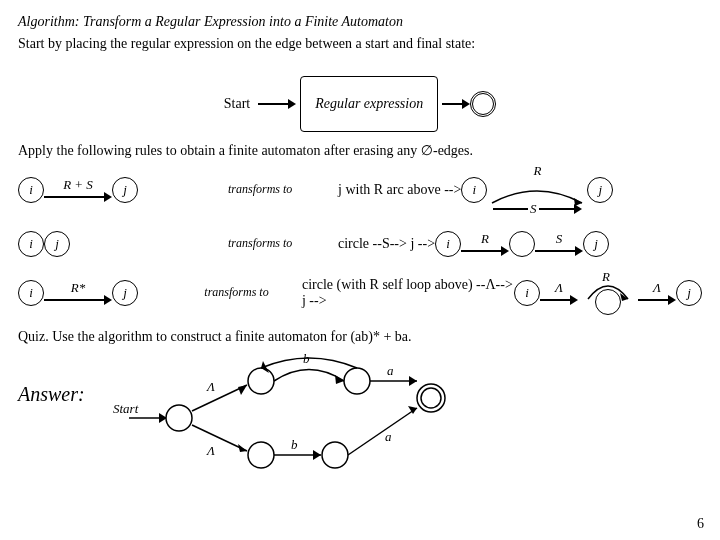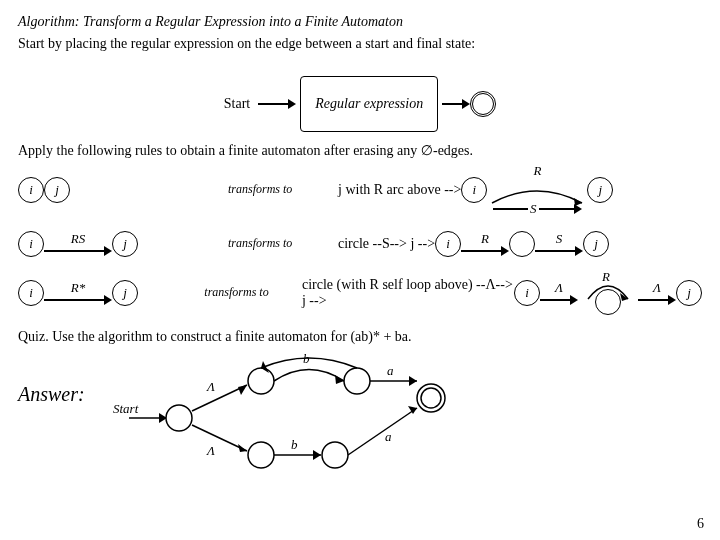--- a/index.html
+++ b/index.html
@@ -164,20 +164,27 @@
 <div class="apply-line">
   <span>Apply the following rules to obtain a finite automaton after erasing any ∅-edges.</span>
 </div>
 
 <div class="transform-row">
   
   <div class="lhs">
     <div class="circle-state">
         <span>i</span>
       </div>
+    <div class="arrow-with-label">
+      <span class="above-label">R + S</span>
+      <div class="arrow-row">
+        <div class="horiz-line" style="width:60px;"></div>
+        <div class="arrowhead"></div>
+      </div>
+    </div>
     <div class="circle-state">
         <span>j</span>
       </div>
   </div>
 
   
   <div class="transforms-to">transforms to</div>
 
    j with R arc above --&gt;
   <div class="rhs">
@@ -209,27 +216,20 @@
       </div>
   </div>
 </div>
 
 <div class="transform-row">
   
   <div class="lhs">
     <div class="circle-state">
         <span>i</span>
       </div>
-    <div class="arrow-with-label">
-      <span class="above-label">RS</span>
-      <div class="arrow-row">
-        <div class="horiz-line" style="width:60px;"></div>
-        <div class="arrowhead"></div>
-      </div>
-    </div>
     <div class="circle-state">
         <span>j</span>
       </div>
   </div>
 
   
   <div class="transforms-to">transforms to</div>
 
    circle --S--&gt; j --&gt;
   <div class="rhs-rs">

